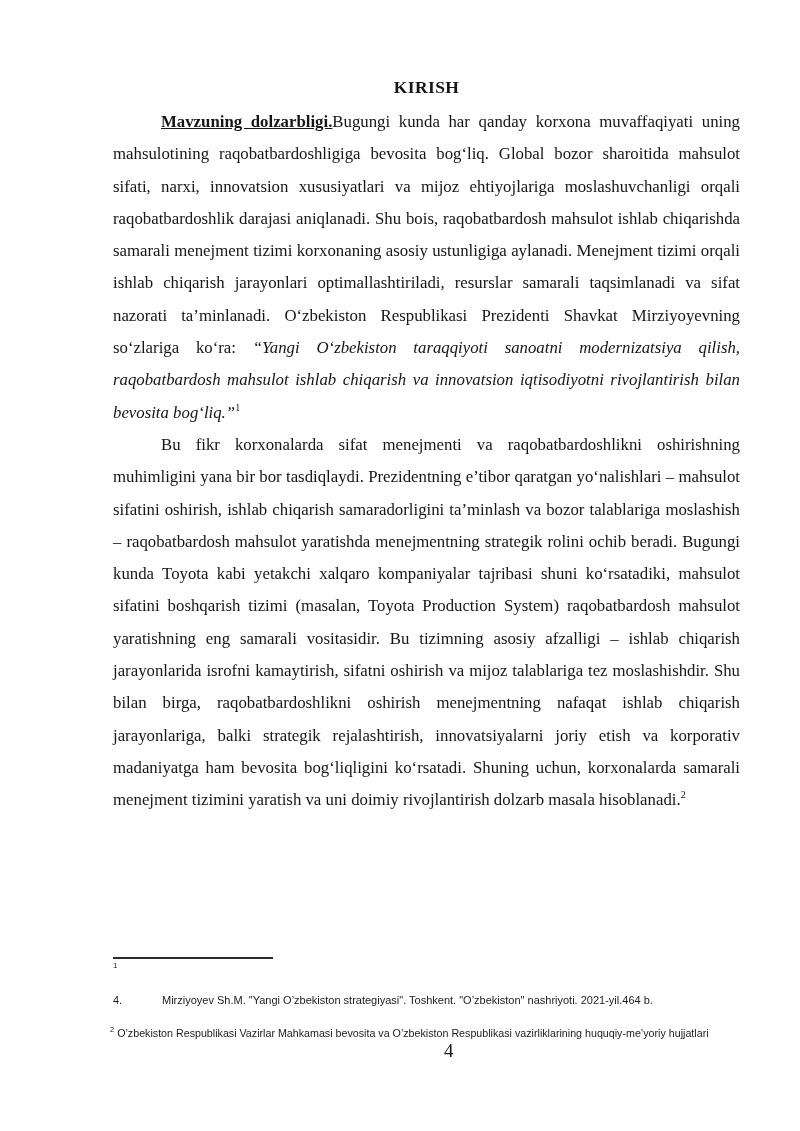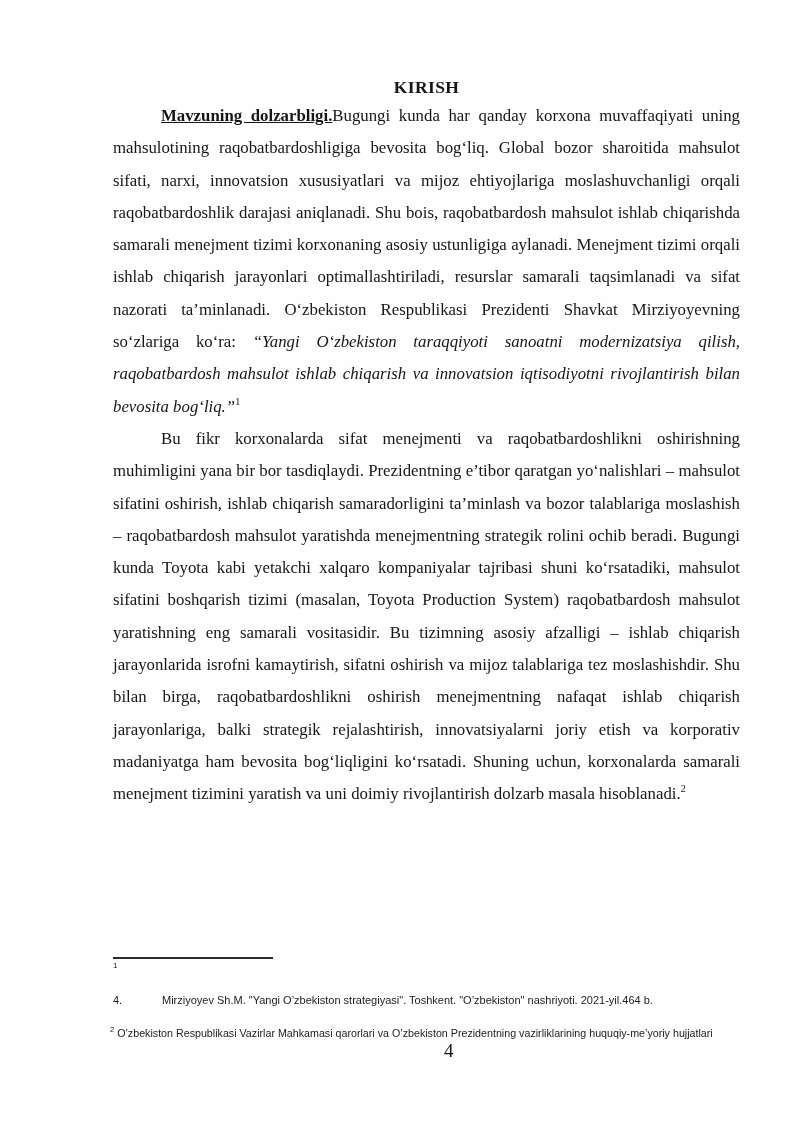--- a/index.html
+++ b/index.html
@@ -16,21 +16,21 @@
     font-family: "Liberation Serif", "DejaVu Serif", serif;
     overflow: hidden;
   }
   .content {
     position: absolute;
     left: 113px;
     width: 627px;
     top: 76px;
   }
   .doc-title {
-    margin: 0 0 2px 0;
+    margin: 0 0 8px 0;
     font-size: 17.5px;
     line-height: 22px;
     font-weight: bold;
     text-align: center;
     letter-spacing: 0.4px;
   }
   .para {
     margin: 0;
     font-size: 16.8px;
     line-height: 32.3px;
@@ -107,17 +107,17 @@
 
     <p class="para"><span class="lead">Mavzuning dolzarbligi.</span><span>Bugungi kunda har qanday korxona muvaffaqiyati uning mahsulotining raqobatbardoshligiga bevosita bogʻliq. Global bozor sharoitida mahsulot sifati, narxi, innovatsion xususiyatlari va mijoz ehtiyojlariga moslashuvchanligi orqali raqobatbardoshlik darajasi aniqlanadi. Shu bois, raqobatbardosh mahsulot ishlab chiqarishda samarali menejment tizimi korxonaning asosiy ustunligiga aylanadi. Menejment tizimi orqali ishlab chiqarish jarayonlari optimallashtiriladi, resurslar samarali taqsimlanadi va sifat nazorati ta’minlanadi. Oʻzbekiston Respublikasi Prezidenti Shavkat Mirziyoyevning soʻzlariga koʻra: </span><span class="quote">“Yangi Oʻzbekiston taraqqiyoti sanoatni modernizatsiya qilish, raqobatbardosh mahsulot ishlab chiqarish va innovatsion iqtisodiyotni rivojlantirish bilan bevosita bogʻliq.”</span><sup class="fn-ref">1</sup></p>
 
     <p class="para"><span>Bu fikr korxonalarda sifat menejmenti va raqobatbardoshlikni oshirishning muhimligini yana bir bor tasdiqlaydi. Prezidentning e’tibor qaratgan yoʻnalishlari – mahsulot sifatini oshirish, ishlab chiqarish samaradorligini ta’minlash va bozor talablariga moslashish – raqobatbardosh mahsulot yaratishda menejmentning strategik rolini ochib beradi. Bugungi kunda Toyota kabi yetakchi xalqaro kompaniyalar tajribasi shuni koʻrsatadiki, mahsulot sifatini boshqarish tizimi (masalan, Toyota Production System) raqobatbardosh mahsulot yaratishning eng samarali vositasidir. Bu tizimning asosiy afzalligi – ishlab chiqarish jarayonlarida isrofni kamaytirish, sifatni oshirish va mijoz talablariga tez moslashishdir. Shu bilan birga, raqobatbardoshlikni oshirish menejmentning nafaqat ishlab chiqarish jarayonlariga, balki strategik rejalashtirish, innovatsiyalarni joriy etish va korporativ madaniyatga ham bevosita bogʻliqligini koʻrsatadi. Shuning uchun, korxonalarda samarali menejment tizimini yaratish va uni doimiy rivojlantirish dolzarb masala hisoblanadi.</span><sup class="fn-ref">2</sup></p>
   </div>
 
   <div class="footnotes">
     <div class="fn-sep"></div>
     <div class="fn-marker">1</div>
     <div class="fn-entry1"><span class="fn-num">4.</span><span>Mirziyoyev Sh.M. "Yangi O’zbekiston strategiyasi". Toshkent. "O’zbekiston" nashriyoti. 2021-yil.464 b.</span></div>
-    <div class="fn-entry2"><sup>2</sup> <span>O’zbekiston Respublikasi Vazirlar Mahkamasi qarorlari va O’zbekiston Prezidentning vazirliklarining huquqiy-me’yoriy hujjatlari</span></div>
+    <div class="fn-entry2"><sup>2</sup> <span>O’zbekiston Respublikasi Vazirlar Mahkamasi bevosita va O’zbekiston Respublikasi vazirliklarining huquqiy-me’yoriy hujjatlari</span></div>
   </div>
 
   <div class="page-number">4</div>
 </div>
 
 </body></html>

